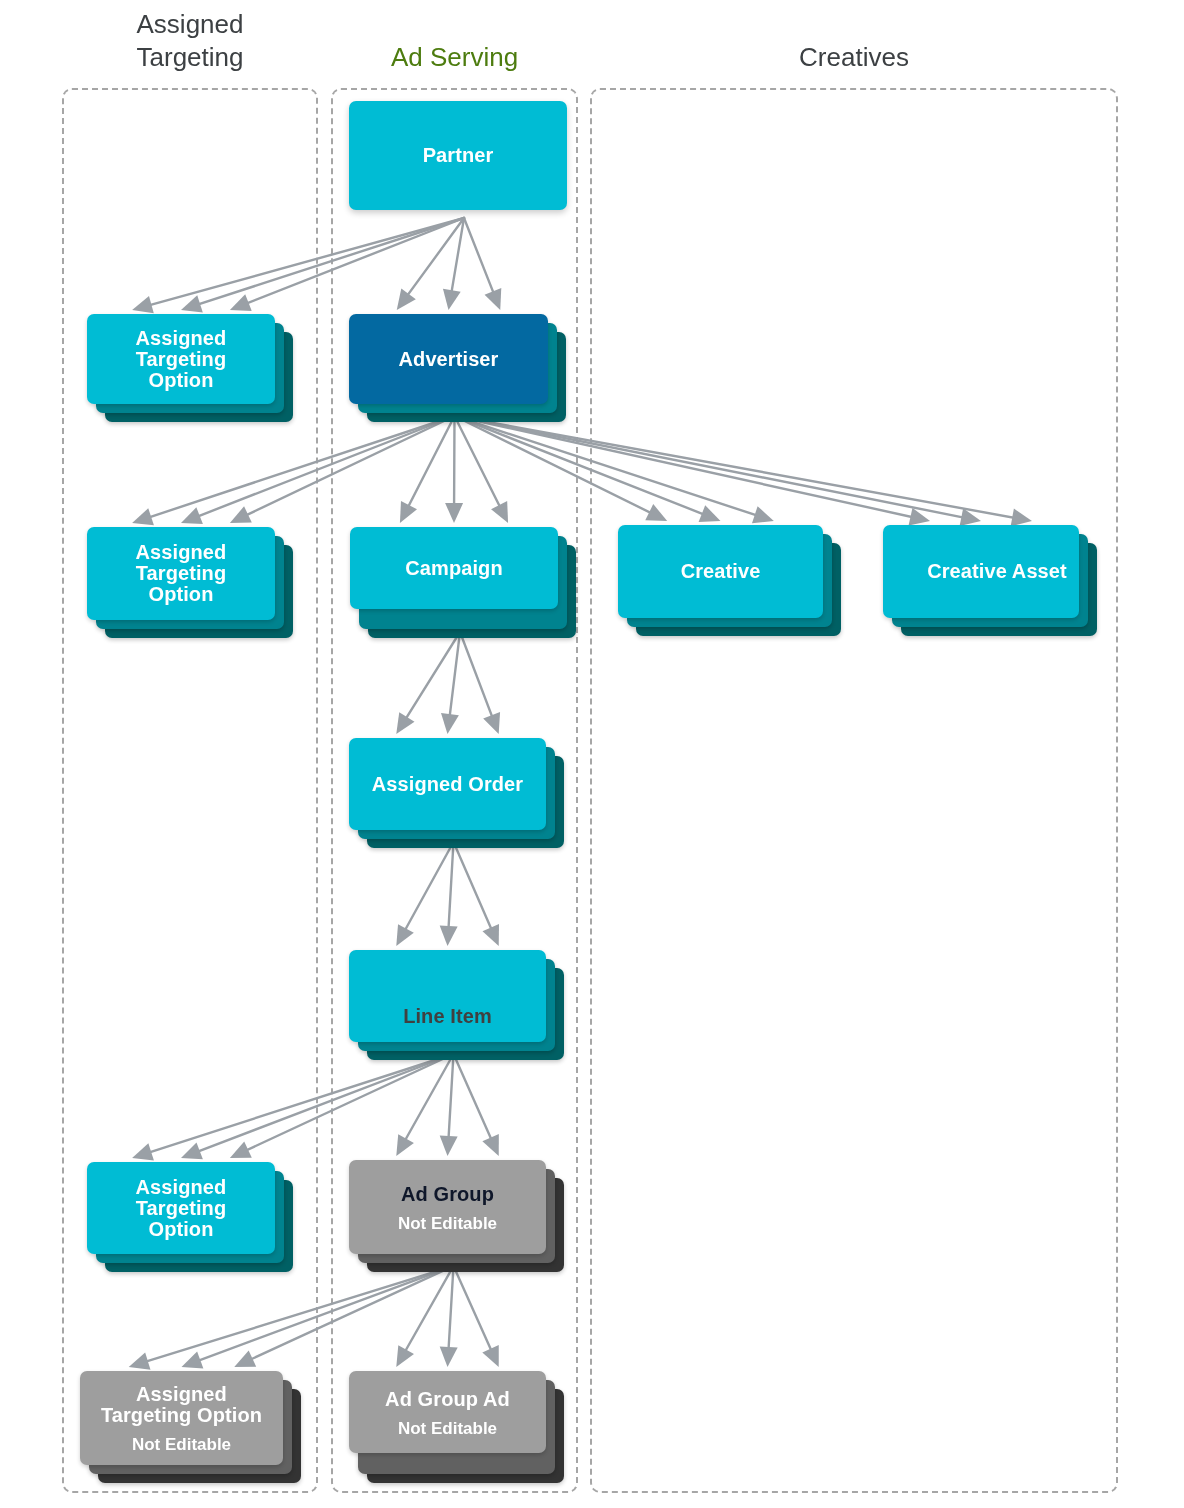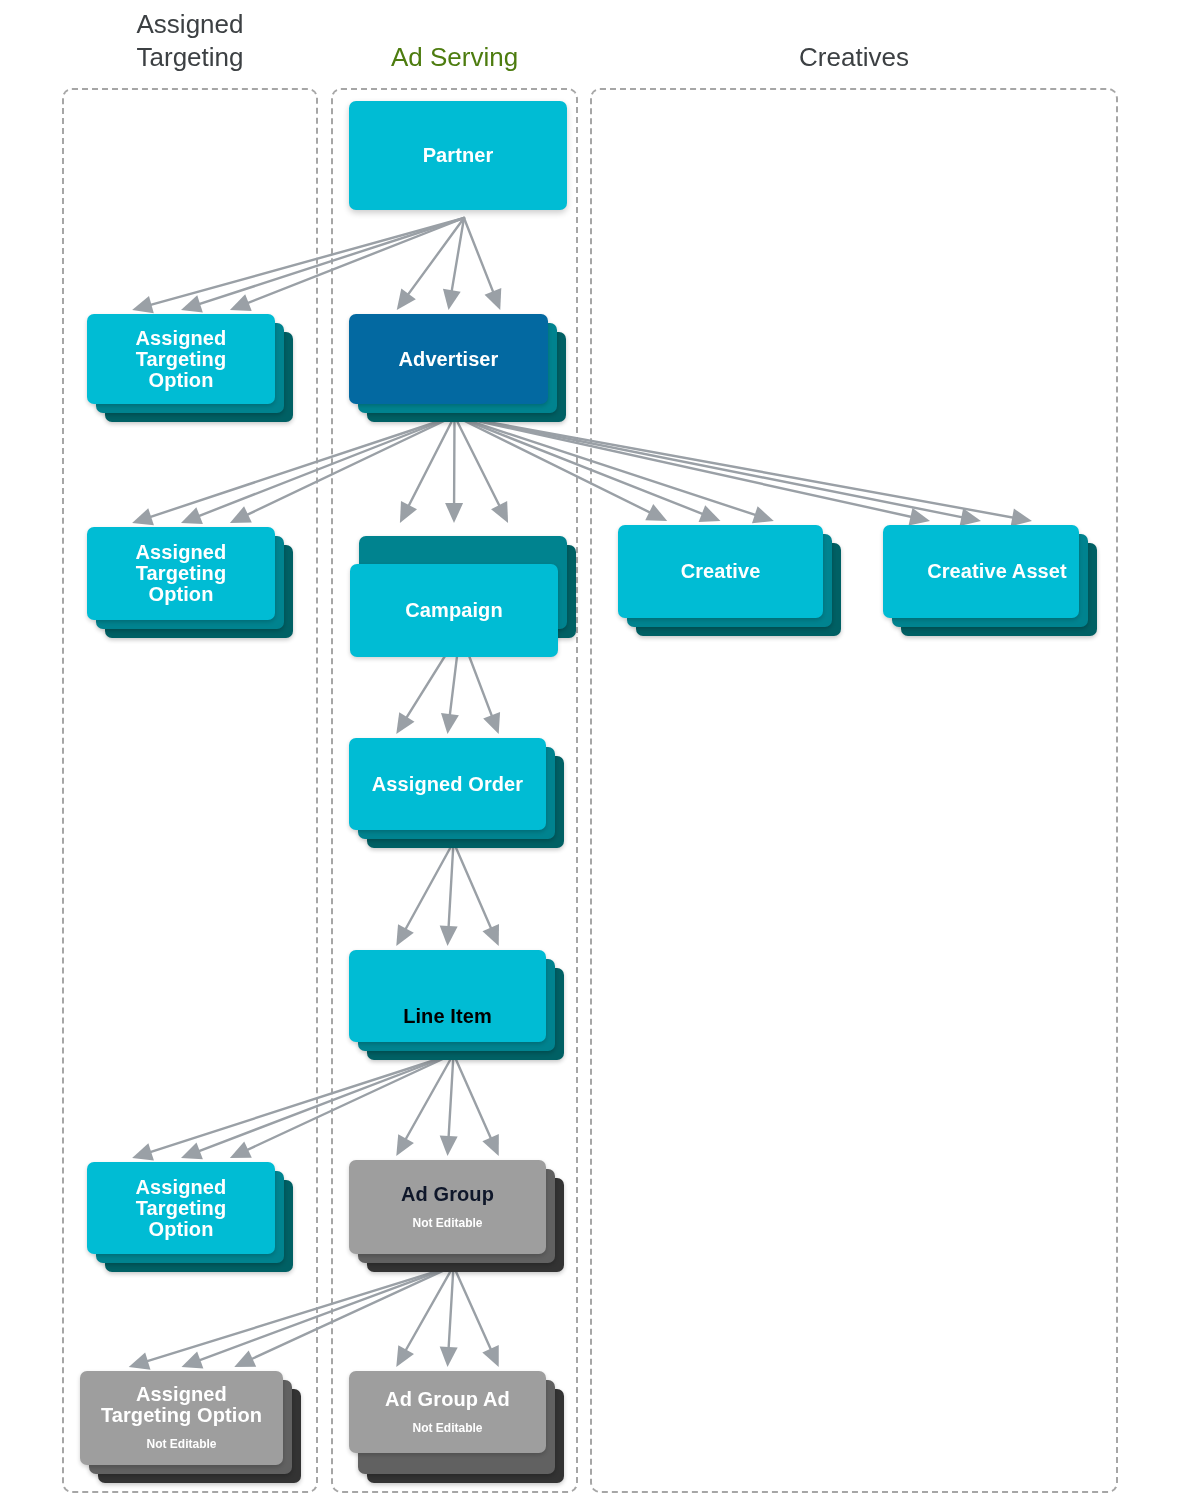--- a/index.html
+++ b/index.html
@@ -71,21 +71,21 @@
     font-weight: bold;
     font-size: 20px;
     line-height: 21px;
     text-align: center;
     letter-spacing: 0.1px;
     white-space: pre-line;
   }
   .card-sub {
     color: #ffffff;
     font-weight: bold;
-    font-size: 12px;
+    font-size: 17px;
     line-height: 15px;
     text-align: center;
     margin-top: 11px;
   }
 </style>
 </head>
 <body>
 
 <div id="diagram">
 
@@ -204,21 +204,21 @@
         <div class="card back1" style="left: 96px; top: 536px; width: 188px; height: 93px; background: rgb(0, 131, 143); box-shadow: rgba(0, 0, 0, 0.22) 0px 2px 4px;"></div>
         <div class="card front" style="left: 87px; top: 527px; width: 188px; height: 93px; background: rgb(0, 188, 212);">
           <div class="card-title" style="color: rgb(255, 255, 255);">Assigned
 Targeting
 Option</div>
         </div>
       </div>
       <div class="node stacked" style="left: 0px; top: 0px;">
         <div class="card back2" style="left: 368px; top: 545px; width: 208px; height: 93px; background: rgb(0, 96, 100); box-shadow: rgba(0, 0, 0, 0.22) 0px 2px 4px;"></div>
         <div class="card back1" style="left: 359px; top: 536px; width: 208px; height: 93px; background: rgb(0, 131, 143); box-shadow: rgba(0, 0, 0, 0.22) 0px 2px 4px;"></div>
-        <div class="card front" style="left: 350px; top: 527px; width: 208px; height: 93px; background: rgb(0, 188, 212); margin-top: 37px;">
+        <div class="card front" style="left: 350px; top: 527px; width: 208px; height: 82px; background: rgb(0, 188, 212);">
           <div class="card-title" style="color: rgb(255, 255, 255);">Campaign</div>
         </div>
       </div>
       <div class="node stacked" style="left: 0px; top: 0px;">
         <div class="card back2" style="left: 636px; top: 543px; width: 205px; height: 93px; background: rgb(0, 96, 100); box-shadow: rgba(0, 0, 0, 0.22) 0px 2px 4px;"></div>
         <div class="card back1" style="left: 627px; top: 534px; width: 205px; height: 93px; background: rgb(0, 131, 143); box-shadow: rgba(0, 0, 0, 0.22) 0px 2px 4px;"></div>
         <div class="card front" style="left: 618px; top: 525px; width: 205px; height: 93px; background: rgb(0, 188, 212);">
           <div class="card-title" style="color: rgb(255, 255, 255);">Creative</div>
         </div>
       </div>
@@ -233,21 +233,21 @@
         <div class="card back2" style="left: 367px; top: 756px; width: 197px; height: 92px; background: rgb(0, 96, 100); box-shadow: rgba(0, 0, 0, 0.22) 0px 2px 4px;"></div>
         <div class="card back1" style="left: 358px; top: 747px; width: 197px; height: 92px; background: rgb(0, 131, 143); box-shadow: rgba(0, 0, 0, 0.22) 0px 2px 4px;"></div>
         <div class="card front" style="left: 349px; top: 738px; width: 197px; height: 92px; background: rgb(0, 188, 212);">
           <div class="card-title" style="color: rgb(255, 255, 255);">Assigned Order</div>
         </div>
       </div>
       <div class="node stacked" style="left: 0px; top: 0px;">
         <div class="card back2" style="left: 367px; top: 968px; width: 197px; height: 92px; background: rgb(0, 96, 100); box-shadow: rgba(0, 0, 0, 0.22) 0px 2px 4px;"></div>
         <div class="card back1" style="left: 358px; top: 959px; width: 197px; height: 92px; background: rgb(0, 131, 143); box-shadow: rgba(0, 0, 0, 0.22) 0px 2px 4px;"></div>
         <div class="card front" style="left: 349px; top: 950px; width: 197px; height: 92px; background: rgb(0, 188, 212);">
-          <div class="card-title" style="color: #000000; margin-top: 40px;">Line Item</div>
+          <div class="card-title" style="color: #404040; margin-top: 40px;">Line Item</div>
         </div>
       </div>
       <div class="node stacked" style="left: 0px; top: 0px;">
         <div class="card back2" style="left: 105px; top: 1180px; width: 188px; height: 92px; background: rgb(0, 96, 100); box-shadow: rgba(0, 0, 0, 0.22) 0px 2px 4px;"></div>
         <div class="card back1" style="left: 96px; top: 1171px; width: 188px; height: 92px; background: rgb(0, 131, 143); box-shadow: rgba(0, 0, 0, 0.22) 0px 2px 4px;"></div>
         <div class="card front" style="left: 87px; top: 1162px; width: 188px; height: 92px; background: rgb(0, 188, 212);">
           <div class="card-title" style="color: rgb(255, 255, 255);">Assigned
 Targeting
 Option</div>
         </div>

